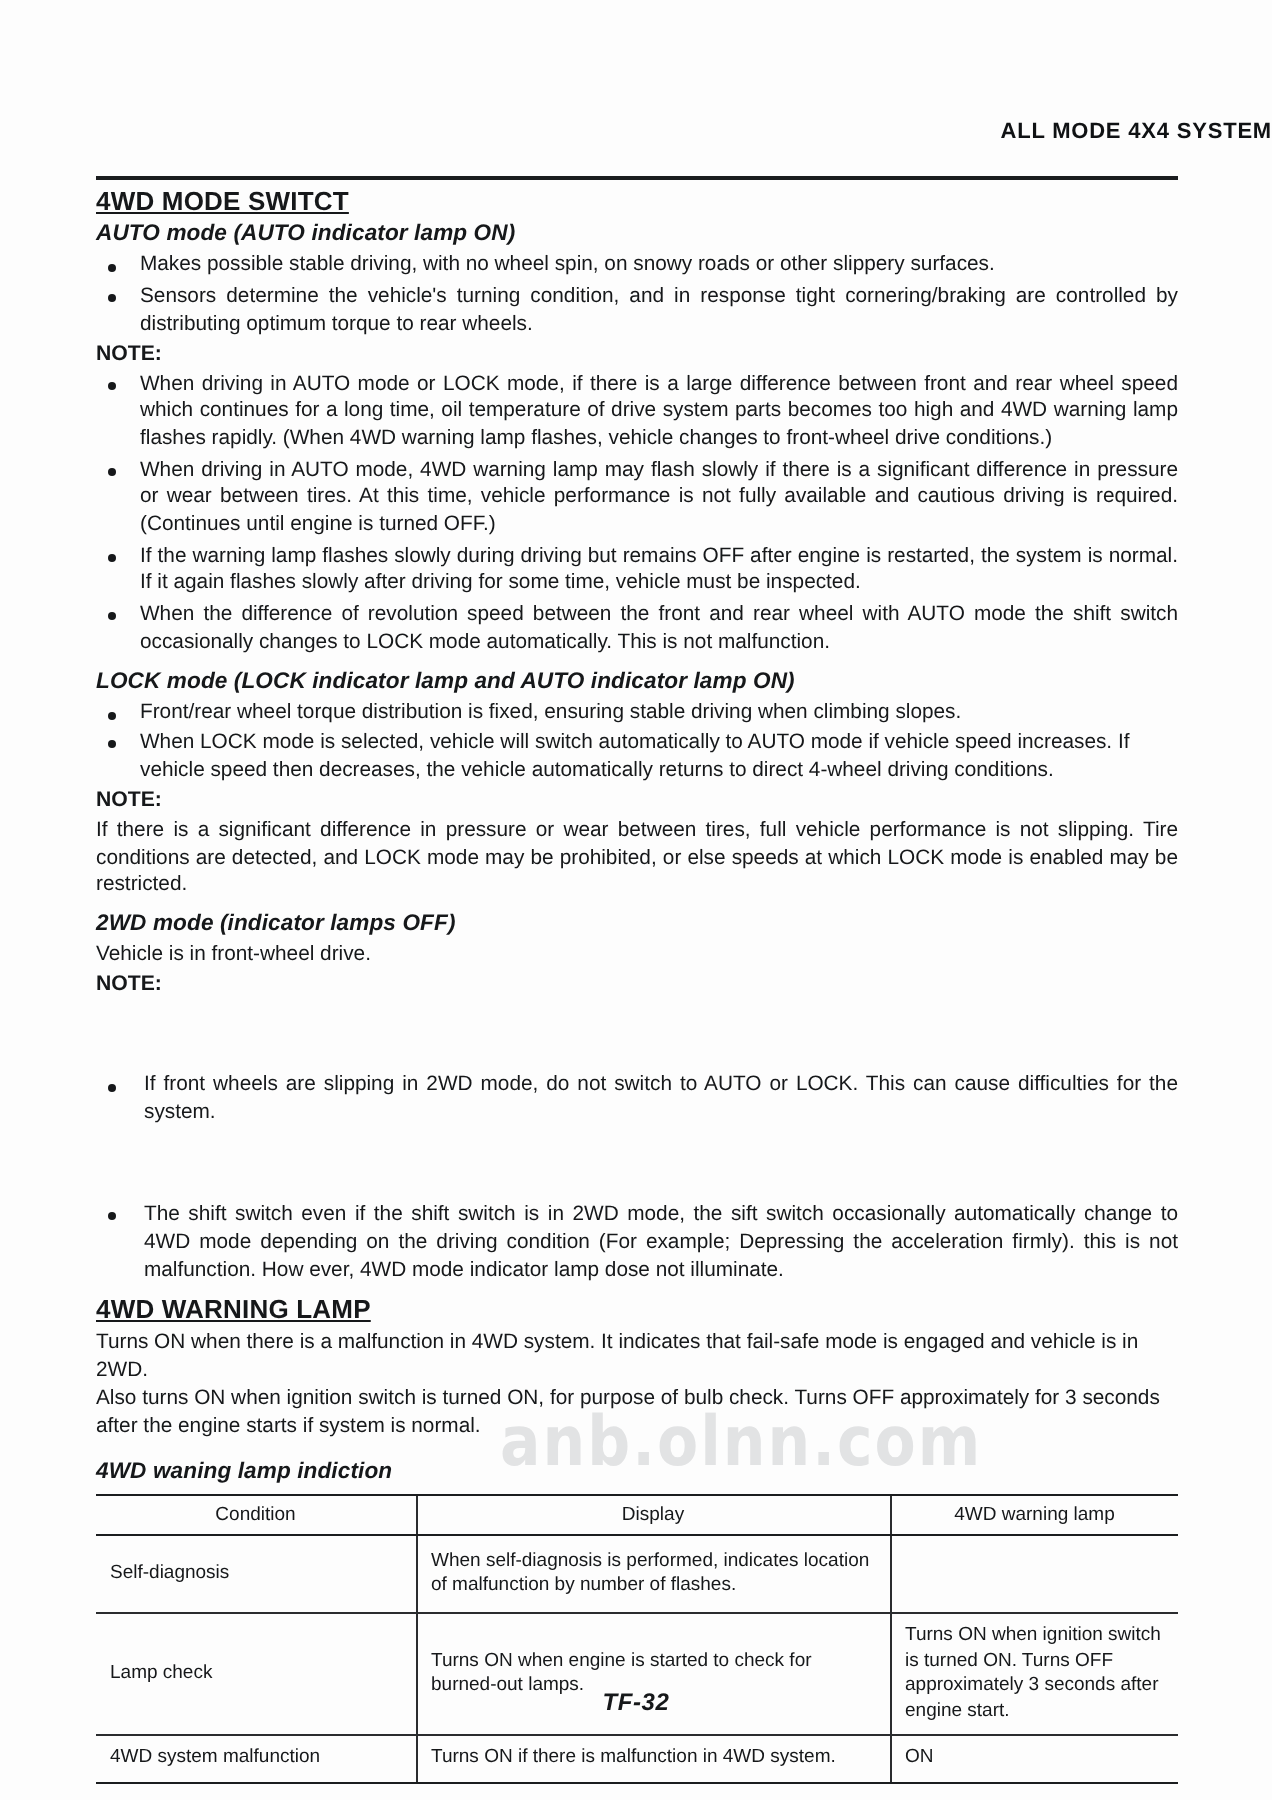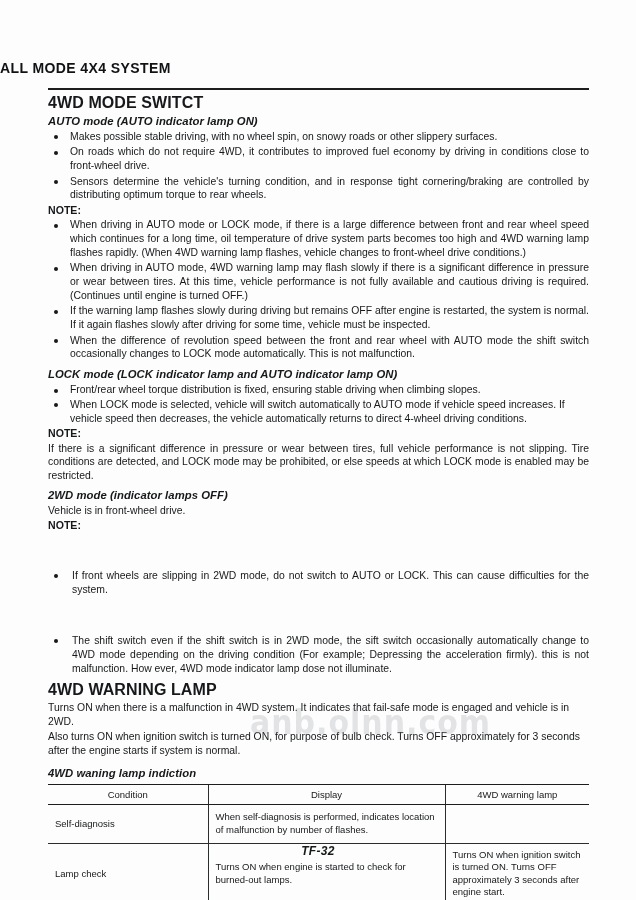--- a/index.html
+++ b/index.html
@@ -17,46 +17,47 @@
     overflow: hidden;
     box-sizing: border-box;
   }
 
   
   .doc-title {
     position: absolute;
     top: 60px;
     left: 0;
     right: 0;
-    text-align: left;
-    font-size: 14px;
+    text-align: right;
+    font-size: 11px;
     font-weight: bold;
     letter-spacing: 0.4px;
     color: #101214;
   }
 
   
   .content {
     position: absolute;
     top: 88px;
     left: 48px;
     width: 541px;
   }
 
   .rule-top {
     border-top: 2.2px solid #1b1d1f;
     margin-bottom: 3px;
   }
 
   h2.sec {
-    font-size: 16px;
+    font-size: 13px;
     font-weight: bold;
     margin: 0 0 1px 0;
     letter-spacing: 0.1px;
     line-height: 1.25;
+    text-decoration: underline;
   }
   h3.sub {
     font-size: 11.3px;
     font-weight: bold;
     margin: 1px 0 2px 0;
     letter-spacing: 0.05px;
     line-height: 1.25;
     font-style: italic;
   }
   .note-label {
@@ -178,21 +179,20 @@
 
   <div class="content">
 
     <div class="rule-top"></div>
 
     <h2 class="sec">4WD MODE SWITCT</h2>
 
     <h3 class="sub">AUTO mode (AUTO indicator lamp ON)</h3>
     <ul class="bullets">
       <li>Makes possible stable driving, with no wheel spin, on snowy roads or other slippery surfaces.</li>
-      <li>On roads which do not require 4WD, it contributes to improved fuel economy by driving in conditions close to front-wheel drive.</li>
       <li>Sensors determine the vehicle's turning condition, and in response tight cornering/braking are controlled by distributing optimum torque to rear wheels.</li>
     </ul>
     <div class="note-label">NOTE:</div>
     <ul class="bullets">
       <li>When driving in AUTO mode or LOCK mode, if there is a large difference between front and rear wheel speed which continues for a long time, oil temperature of drive system parts becomes too high and 4WD warning lamp flashes rapidly. (When 4WD warning lamp flashes, vehicle changes to front-wheel drive conditions.)</li>
       <li>When driving in AUTO mode, 4WD warning lamp may flash slowly if there is a significant difference in pressure or wear between tires. At this time, vehicle performance is not fully available and cautious driving is required. (Continues until engine is turned OFF.)</li>
       <li>If the warning lamp flashes slowly during driving but remains OFF after engine is restarted, the system is normal. If it again flashes slowly after driving for some time, vehicle must be inspected.</li>
       <li>When the difference of revolution speed between the front and rear wheel with AUTO mode the shift switch occasionally changes to LOCK mode automatically. This is not malfunction.</li>
     </ul>
 

